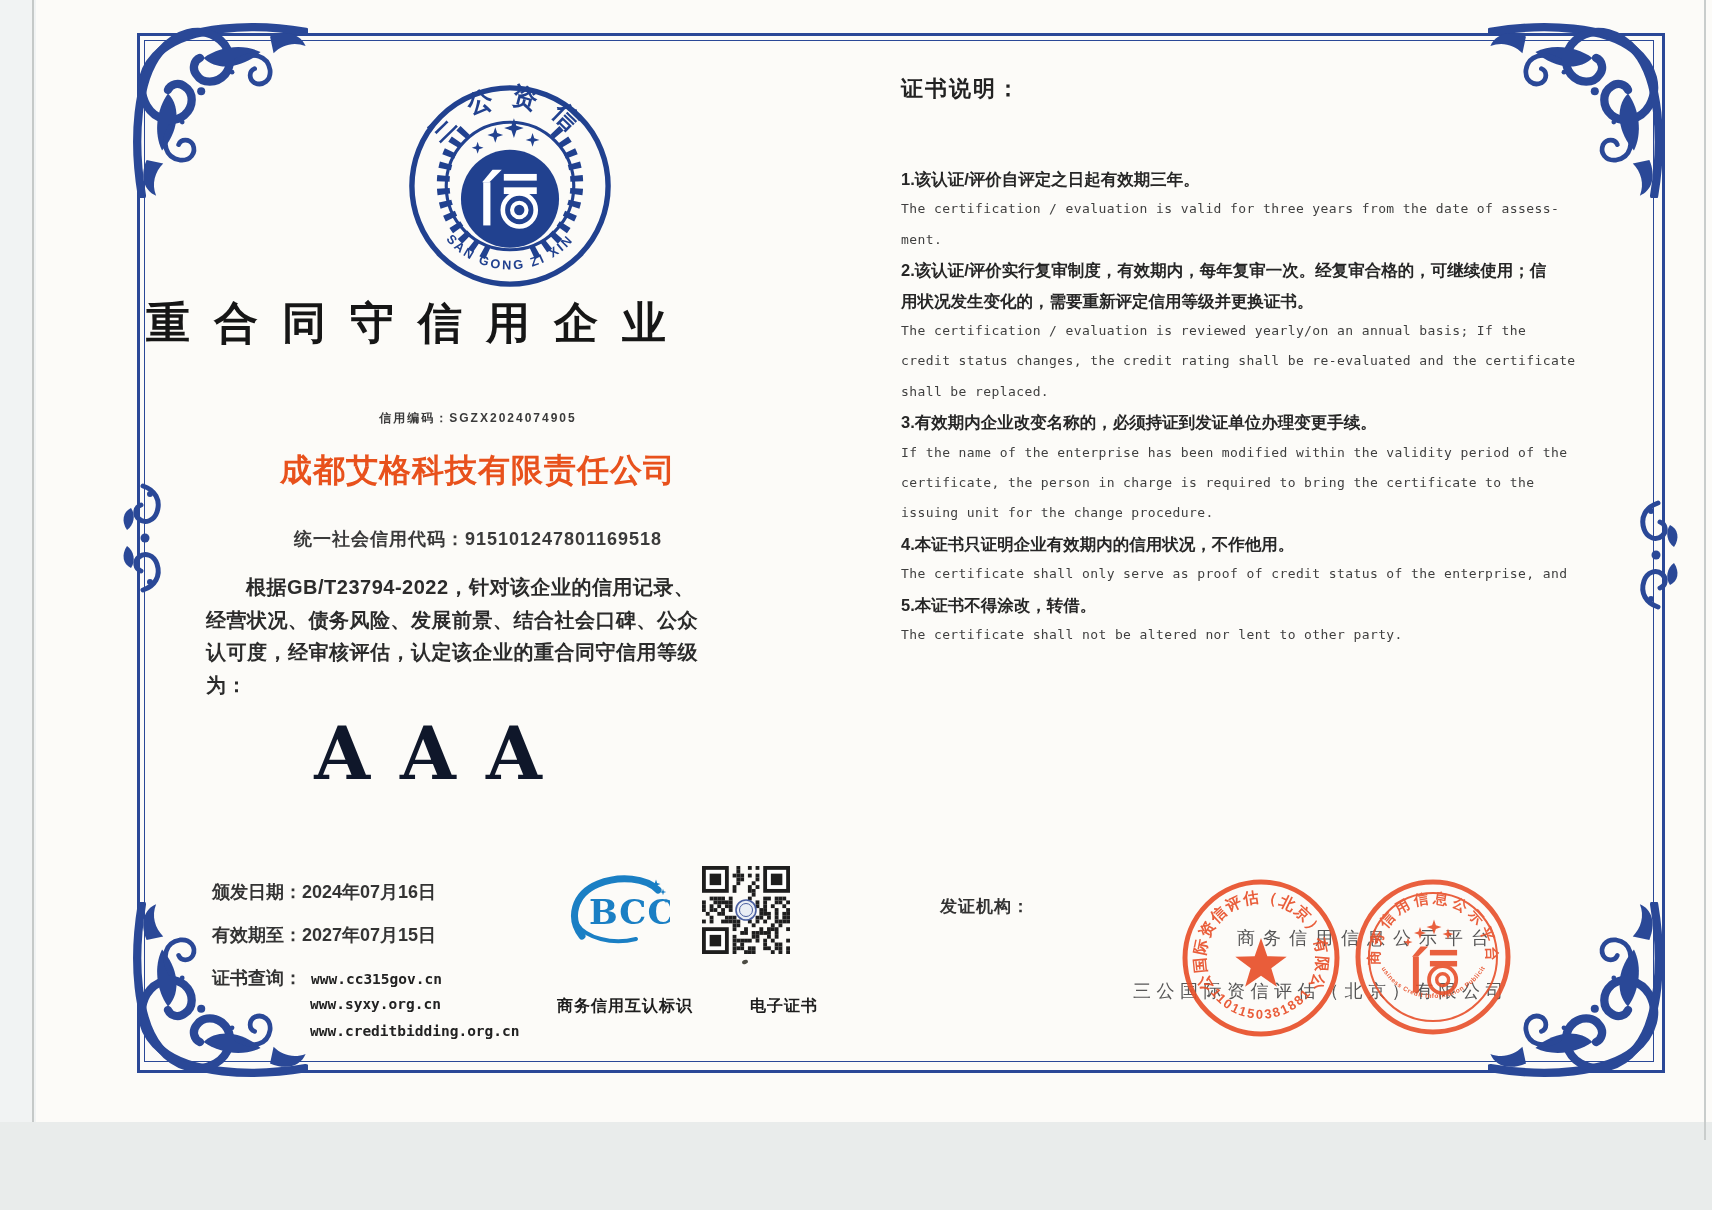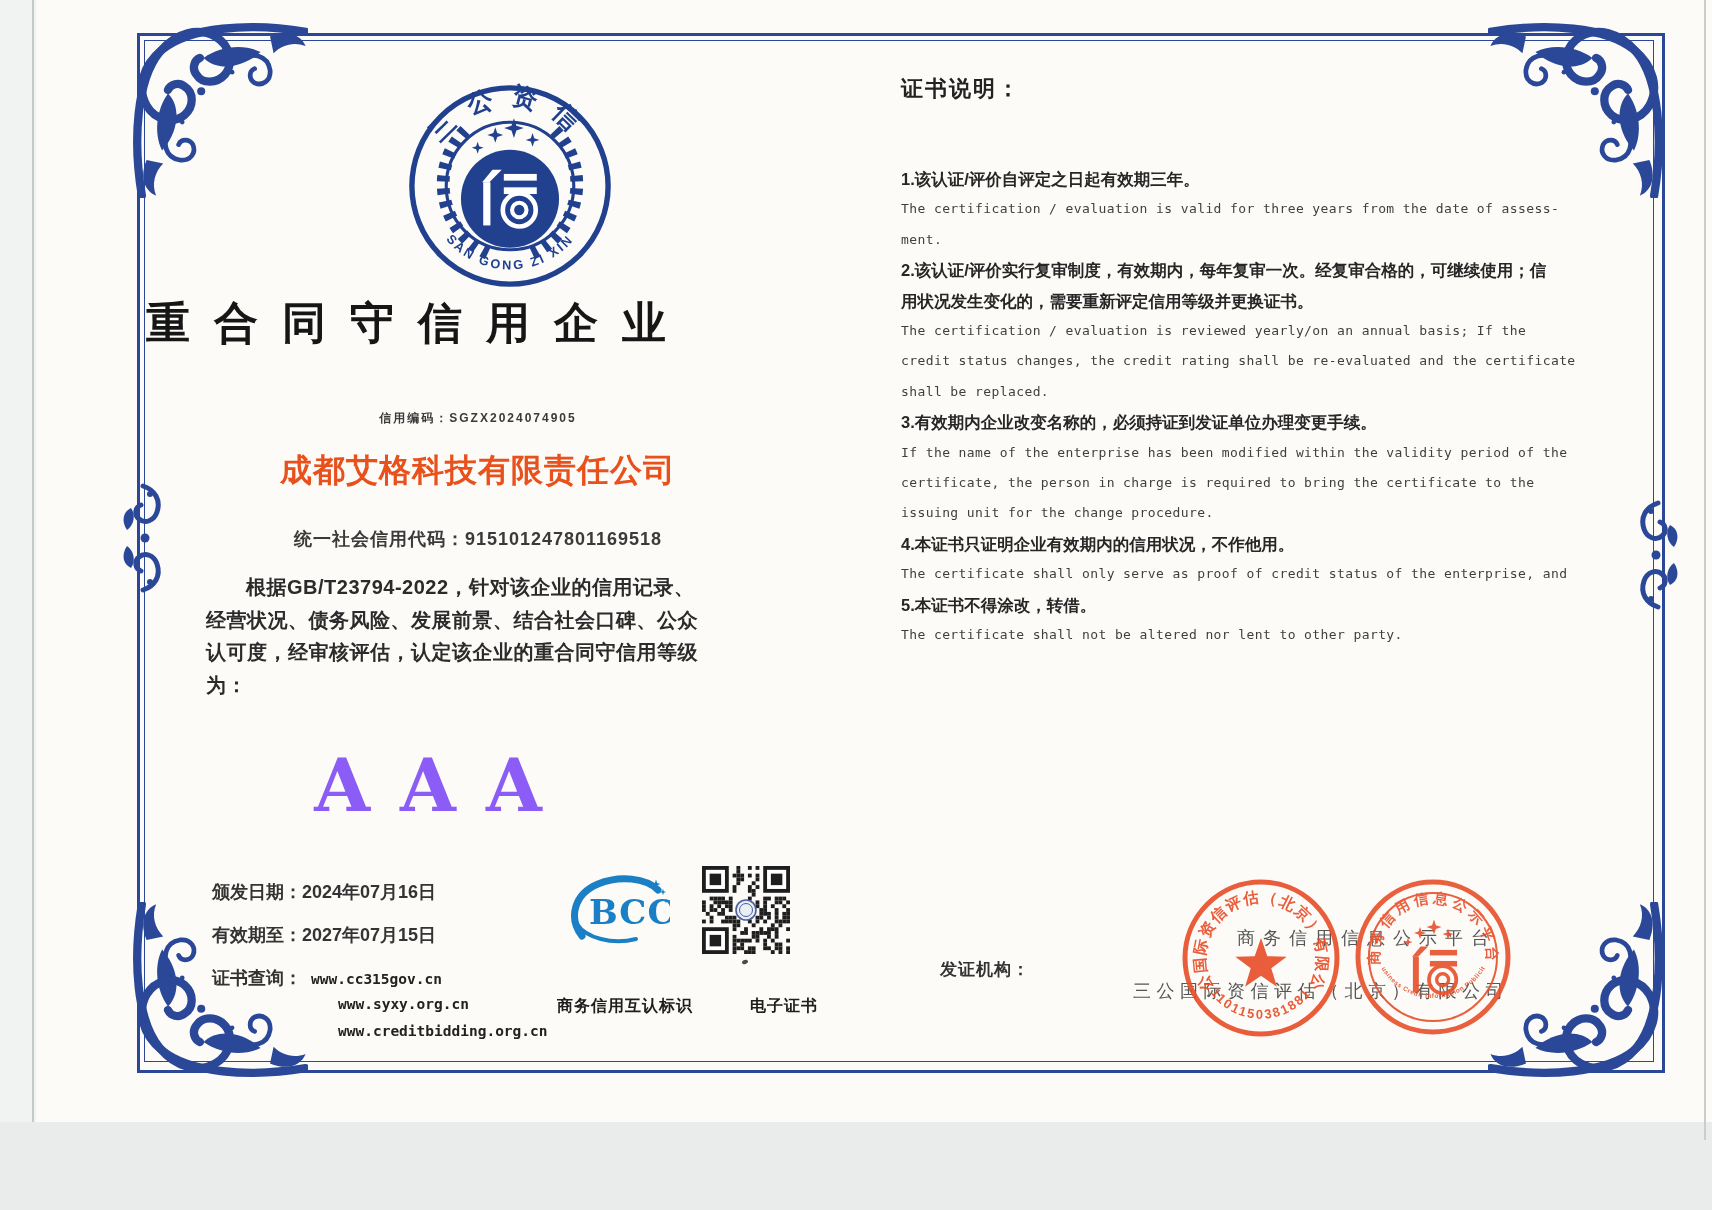--- a/index.html
+++ b/index.html
@@ -19,28 +19,28 @@
   .code-line{left:148px;top:410px;width:660px;text-align:center;font-size:12px;font-weight:600;
          color:#3a3a3a;letter-spacing:2px;}
   .company{left:148px;top:449px;width:660px;text-align:center;font-size:32px;font-weight:800;letter-spacing:1px;}
   .uscc{left:148px;top:527px;width:660px;text-align:center;font-size:18px;font-weight:600;color:#3a3a3a;letter-spacing:1px;}
   #para{left:206px;top:571px;width:505px;font-size:20px;font-weight:600;color:#2b2b2b;line-height:32.5px;letter-spacing:0.5px;}
   .para-line:first-child{text-indent:2em;}
   .rating{left:113px;top:712px;width:660px;text-align:center;font-family:"DejaVu Serif","Liberation Serif",serif;
           font-size:72px;font-weight:800;letter-spacing:30px;margin-right:-30px;line-height:84px;}
   .meta-row{font-size:18px;font-weight:600;color:#333;white-space:nowrap;}
   .meta-label{font-weight:700;}
-  .url{font-family:"DejaVu Sans Mono","Liberation Mono",monospace;font-size:14.5px;font-weight:600;color:#222;margin-left:28px;}
+  .url{font-family:"DejaVu Sans Mono","Liberation Mono",monospace;font-size:14.5px;font-weight:600;color:#222;}
   .foot-label{font-size:16px;font-weight:700;color:#1d1d1d;letter-spacing:1px;}
   .notes-title{left:901px;top:74px;font-size:22px;font-weight:700;color:#222;letter-spacing:2px;}
   #notes{left:901px;top:137px;width:640px;margin-top:27px;}
   .note-zh{font-size:16.5px;font-weight:600;color:#262626;line-height:30.4px;white-space:nowrap;}
   .note-en{font-family:"DejaVu Sans Mono","Liberation Mono",monospace;font-size:13px;color:#3f3f3f;
            line-height:30.4px;letter-spacing:0.4px;white-space:nowrap;}
-  .issuer-label{left:940px;top:958px;font-size:17px;font-weight:600;color:#333;letter-spacing:1px;}
+  .issuer-label{left:940px;top:895px;font-size:17px;font-weight:600;color:#333;letter-spacing:1px;}
   .issuer1{left:1237px;top:926px;font-size:18px;color:#565656;letter-spacing:8px;white-space:nowrap;}
   .issuer2{left:1133px;top:979px;font-size:18px;color:#565656;letter-spacing:5.5px;white-space:nowrap;}
   .speck{left:742px;top:960px;width:6px;height:4px;background:#4c4c44;border-radius:50%;transform:rotate(-18deg);}
 </style>
 </head>
 <body>
 
 <div class="abs scan-bottom"></div>
 <div class="abs paper"></div>
 <div class="abs scan-line-left"></div>
@@ -126,21 +126,21 @@
 <div class="abs title">重合同守信用企业</div>
 <div class="abs code-line"><span>信用编码：</span><span>SGZX2024074905</span></div>
 <div class="abs company" style="color:#e8511c;">成都艾格科技有限责任公司</div>
 <div class="abs uscc"><span>统一社会信用代码：</span><span>915101247801169518</span></div>
 <div class="abs" id="para">
     <div class="para-line">根据GB/T23794-2022，针对该企业的信用记录、</div>
     <div class="para-line">经营状况、债务风险、发展前景、结合社会口碑、公众</div>
     <div class="para-line">认可度，经审核评估，认定该企业的重合同守信用等级</div>
     <div class="para-line">为：</div>
   </div>
-<div class="abs rating" style="color:#8b5cf6;margin-top:32px;">AAA</div>
+<div class="abs rating" style="color:#0f172a;">AAA</div>
 
 <div class="abs meta-row" style="left:212px;top:880px;">
   <span class="meta-label">颁发日期：</span><span>2024年07月16日</span>
 </div>
 <div class="abs meta-row" style="left:212px;top:923px;">
   <span class="meta-label">有效期至：</span><span>2027年07月15日</span>
 </div>
 <div class="abs meta-row" style="left:212px;top:966px;">
   <span class="meta-label">证书查询：</span><span class="url" style="margin-left:9px;">www.cc315gov.cn</span>
 </div>

